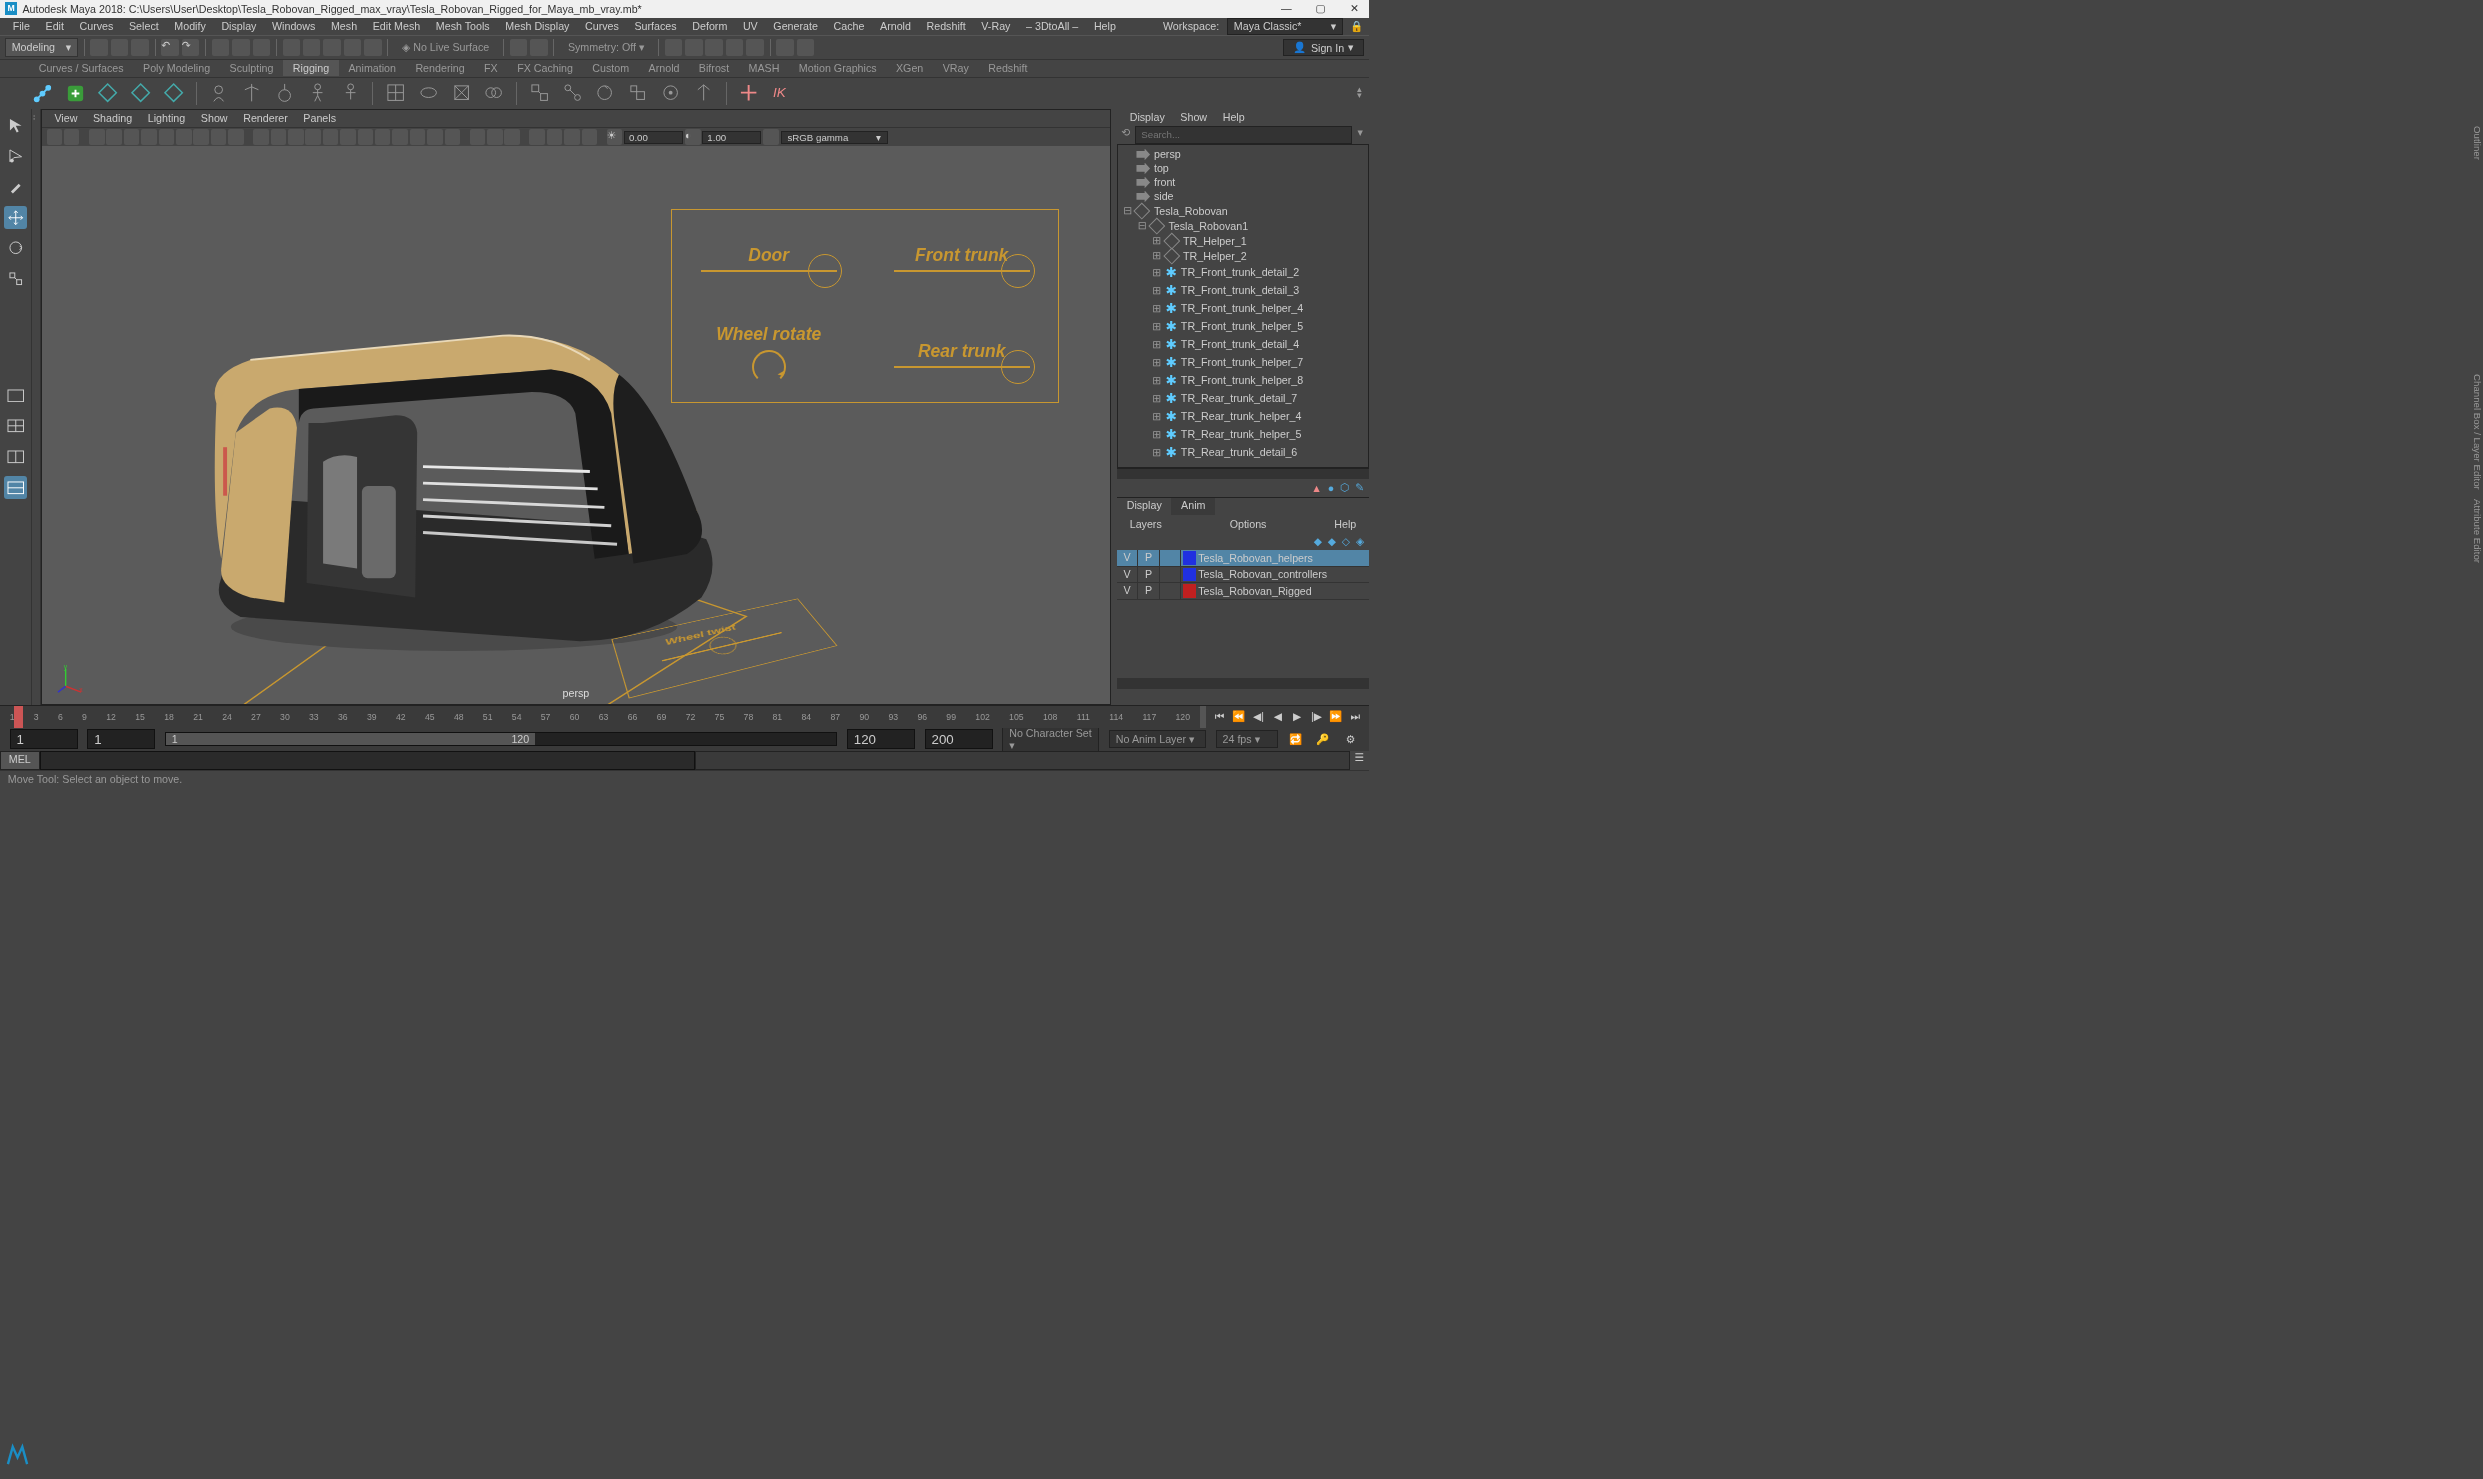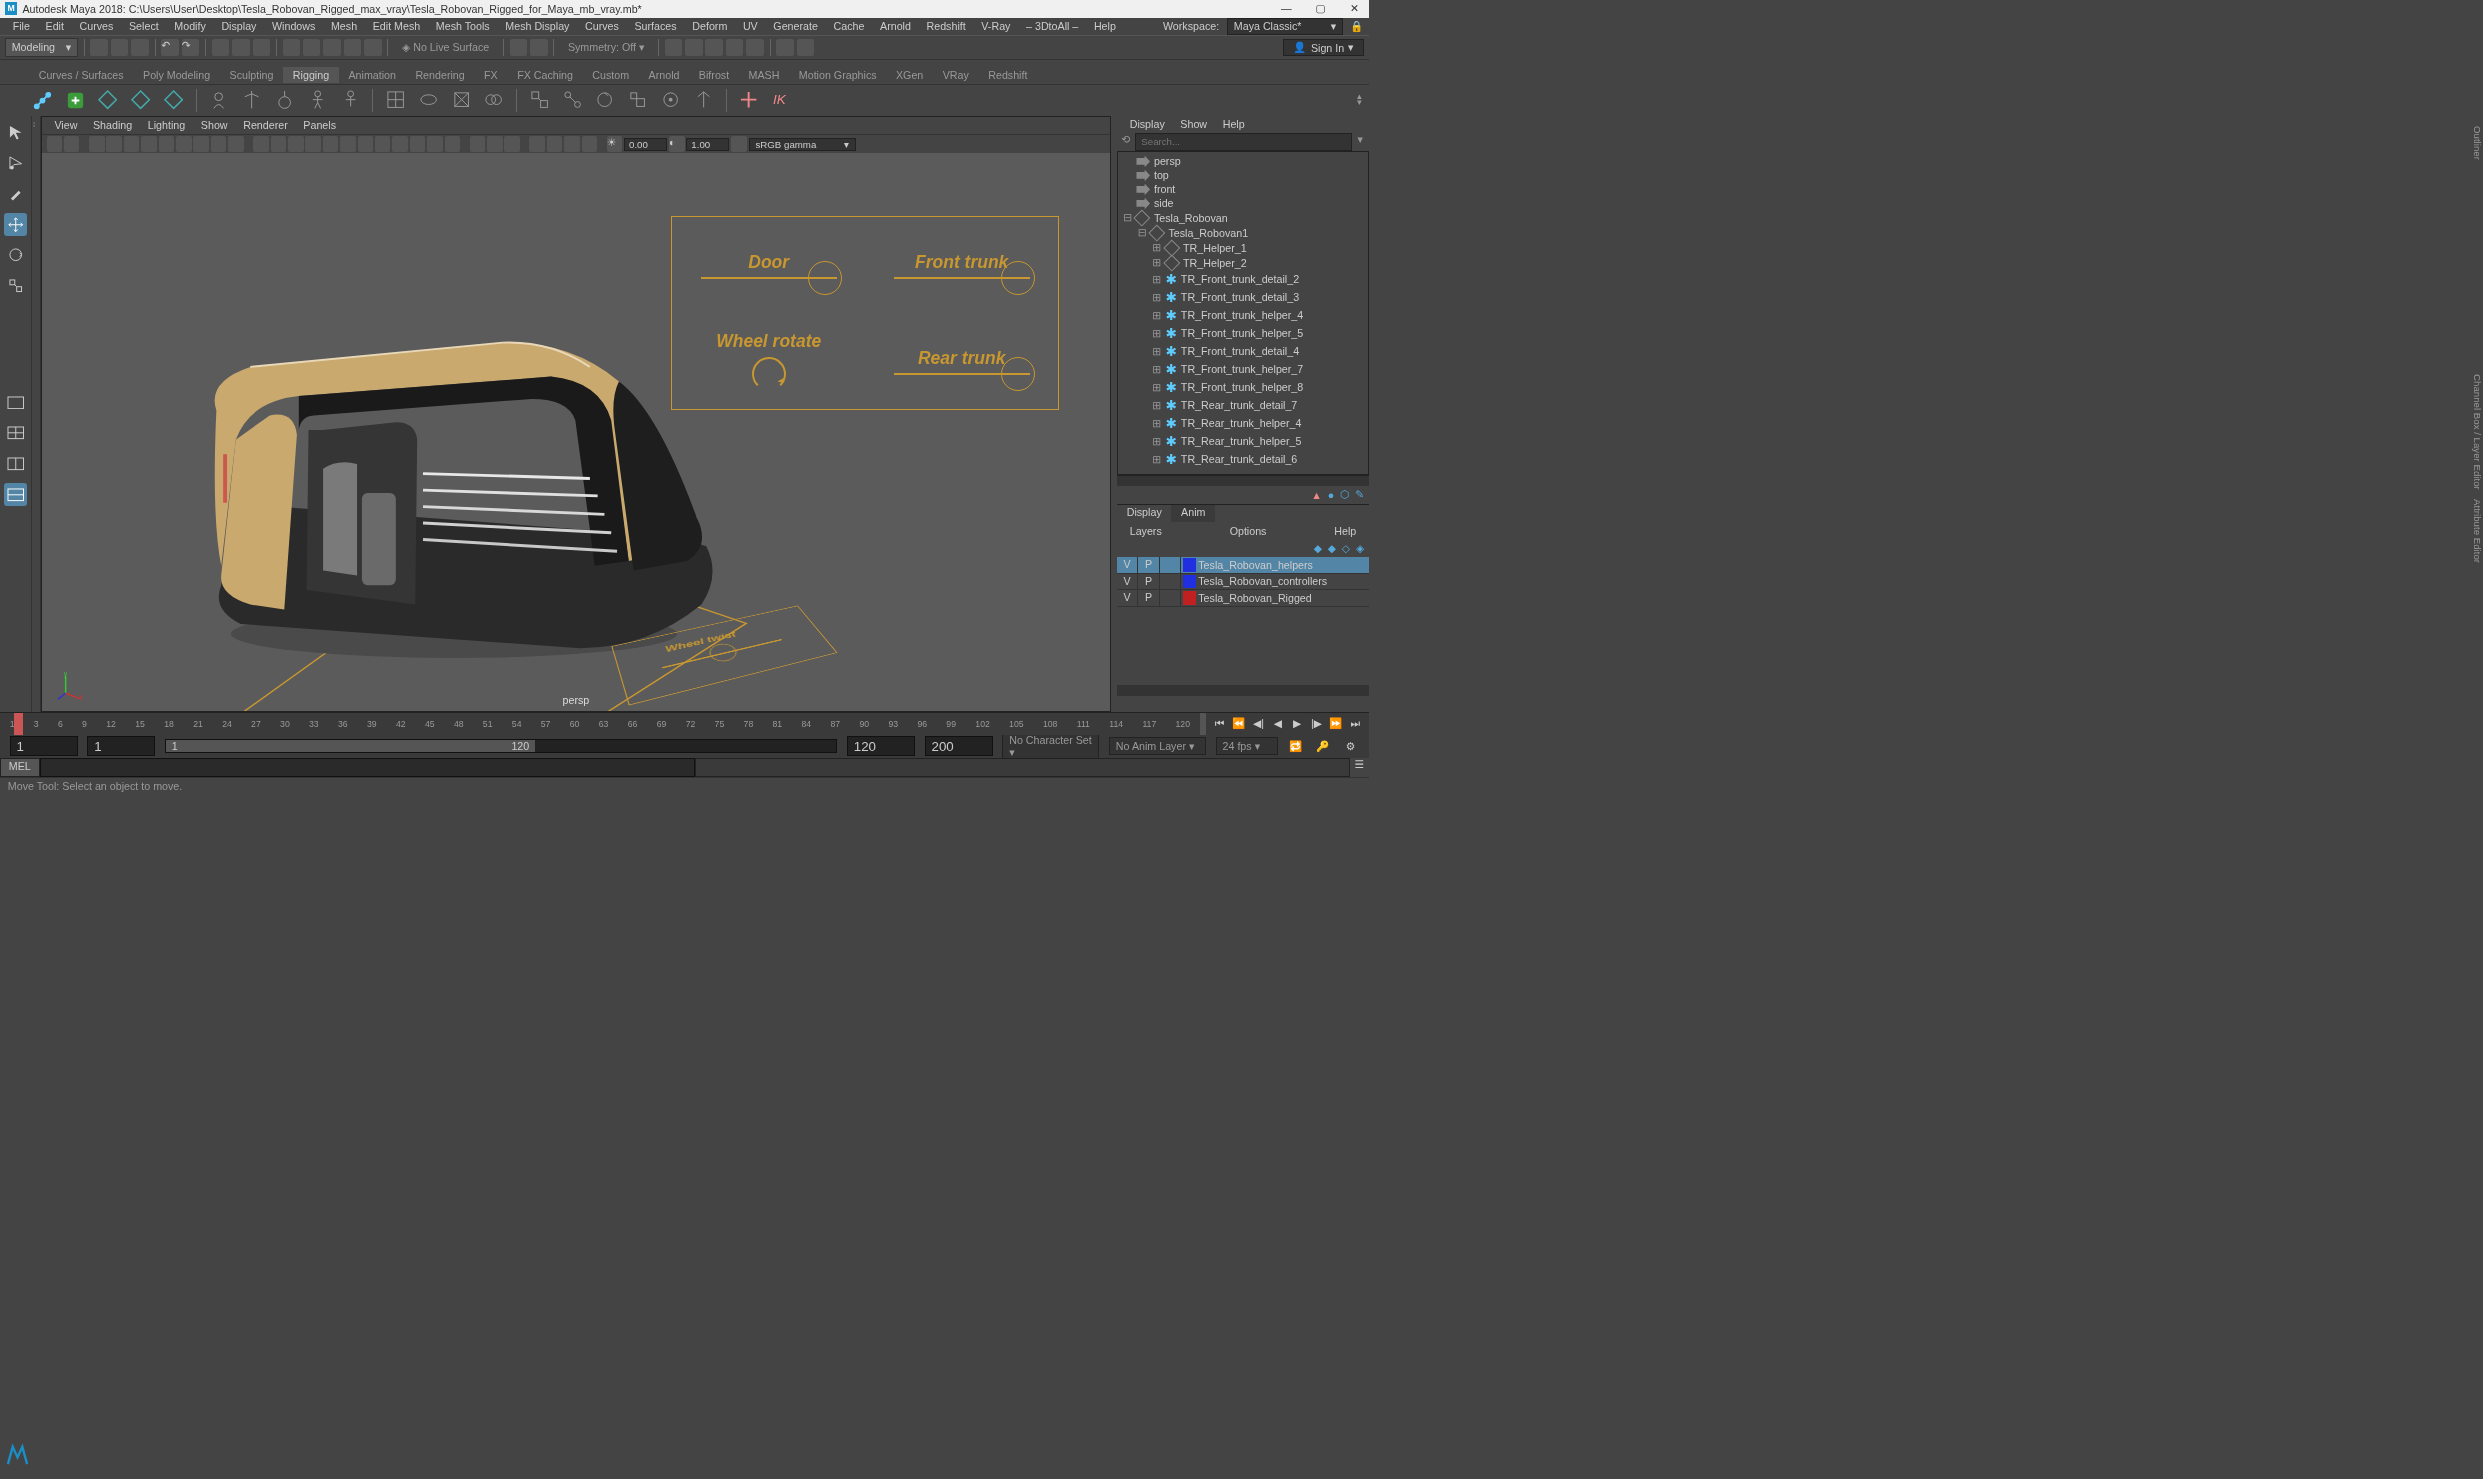--- a/index.html
+++ b/index.html
@@ -22,41 +22,41 @@
 .statusline { height: 25px; background: #444; display: flex; align-items: center; padding: 0 4.9px; gap: 2.9px; border-top: 1px solid #555; border-bottom: 1px solid #333;}
 .module-sel { background: #555; border: 1px solid #333; padding: 1.9px 5.8px; width: 73px; color: #ccc;}
 .statusline .icon { width: 17.5px; height: 17.5px; background: #555; border-radius: 1.9px;}
 .statusline .sep { width: 1px; height: 17.5px; background: #666; margin: 0 2.9px;}
 .no-live { padding: 1.9px 7.8px; color: #999;}
 .symmetry { padding: 1.9px 7.8px; color: #999;}
 .signin { background: #333; border: 1px solid #222; padding: 1px 9.7px; display: flex; align-items: center; gap: 3.9px;}
 
 
 .shelfbar { background: #444; }
-.shelftabs { height: 17.5px; display: flex; align-items: center; padding-left: 29px; gap: 0; border-bottom: 1px solid #333; margin-top: 7px;}
+.shelftabs { height: 17.5px; display: flex; align-items: center; padding-left: 29px; gap: 0; border-bottom: 1px solid #333;}
 .shelftab { padding: 1.9px 9.7px; color: #999; cursor: pointer;}
 .shelftab.active { background: #555; color: #ccc;}
 .shelf-icons { height: 31px; display: flex; align-items: center; padding-left: 29px; gap: 5.8px;}
 .shelf-icon { width: 27px; height: 27px; display: flex; align-items: center; justify-content: center;}
 .shelf-sep { width: 1px; height: 23px; background: #666; margin: 0 2.9px;}
 
 
 .main { display: flex; height: 596px; }
 .toolbox { width: 32px; background: #444; border-right: 1px solid #333; display: flex; flex-direction: column; align-items: center; padding-top: 4.9px; gap: 7.8px;}
 .tool-icon { width: 23px; height: 23px; display: flex; align-items: center; justify-content: center; cursor: pointer;}
 .tool-icon.active { background: #5285a6; border-radius: 2.9px;}
 .tool-spacer { flex: 1;}
 
 
 .viewport-container { flex: 1; display: flex; flex-direction: column; border: 1px solid #222;}
 .view-menubar { height: 17.5px; background: #444; display: flex; align-items: center; padding: 0 4.9px; }
 .view-menuitem { padding: 0 7.8px; color: #ccc; cursor: pointer;}
 .view-toolbar { height: 19.4px; background: #444; display: flex; align-items: center; padding: 0 4.9px; gap: 1.9px; border-top: 1px solid #333;}
 .view-toolbar .ticon { width: 15.5px; height: 15.5px; background: #555; border-radius: 1.9px;}
-.view-toolbar .tnum { background: #333; border: 1px solid #222; padding: 0 3.9px; width: 43px; font-size: 9.7px;}
+.view-toolbar .tnum { background: #333; border: 1px solid #222; padding: 0 3.9px; width: 59px; font-size: 9.7px;}
 .gamma-sel { background: #333; border: 1px solid #222; padding: 0 5.8px; width: 107px; font-size: 9.7px; color:#ccc;}
 .viewport { flex: 1; background: #5b5b5b; position: relative; overflow: hidden;}
 .axis { position: absolute; bottom: 9.7px; left: 14.6px; width: 29px; height: 29px;}
 .persp-label { position: absolute; bottom: 4.9px; left: 50%; transform: translateX(-50%); color: #ddd; font-size: 10.7px;}
 
 
 .rightpanel { width: 252px; background: #444; display: flex; flex-direction: column;}
 .rp-menubar { height: 17.5px; display: flex; align-items: center; padding: 0 4.9px;}
 .rp-menuitem { padding: 0 7.8px; color: #ccc;}
 .rp-search { height: 17.5px; display: flex;}

